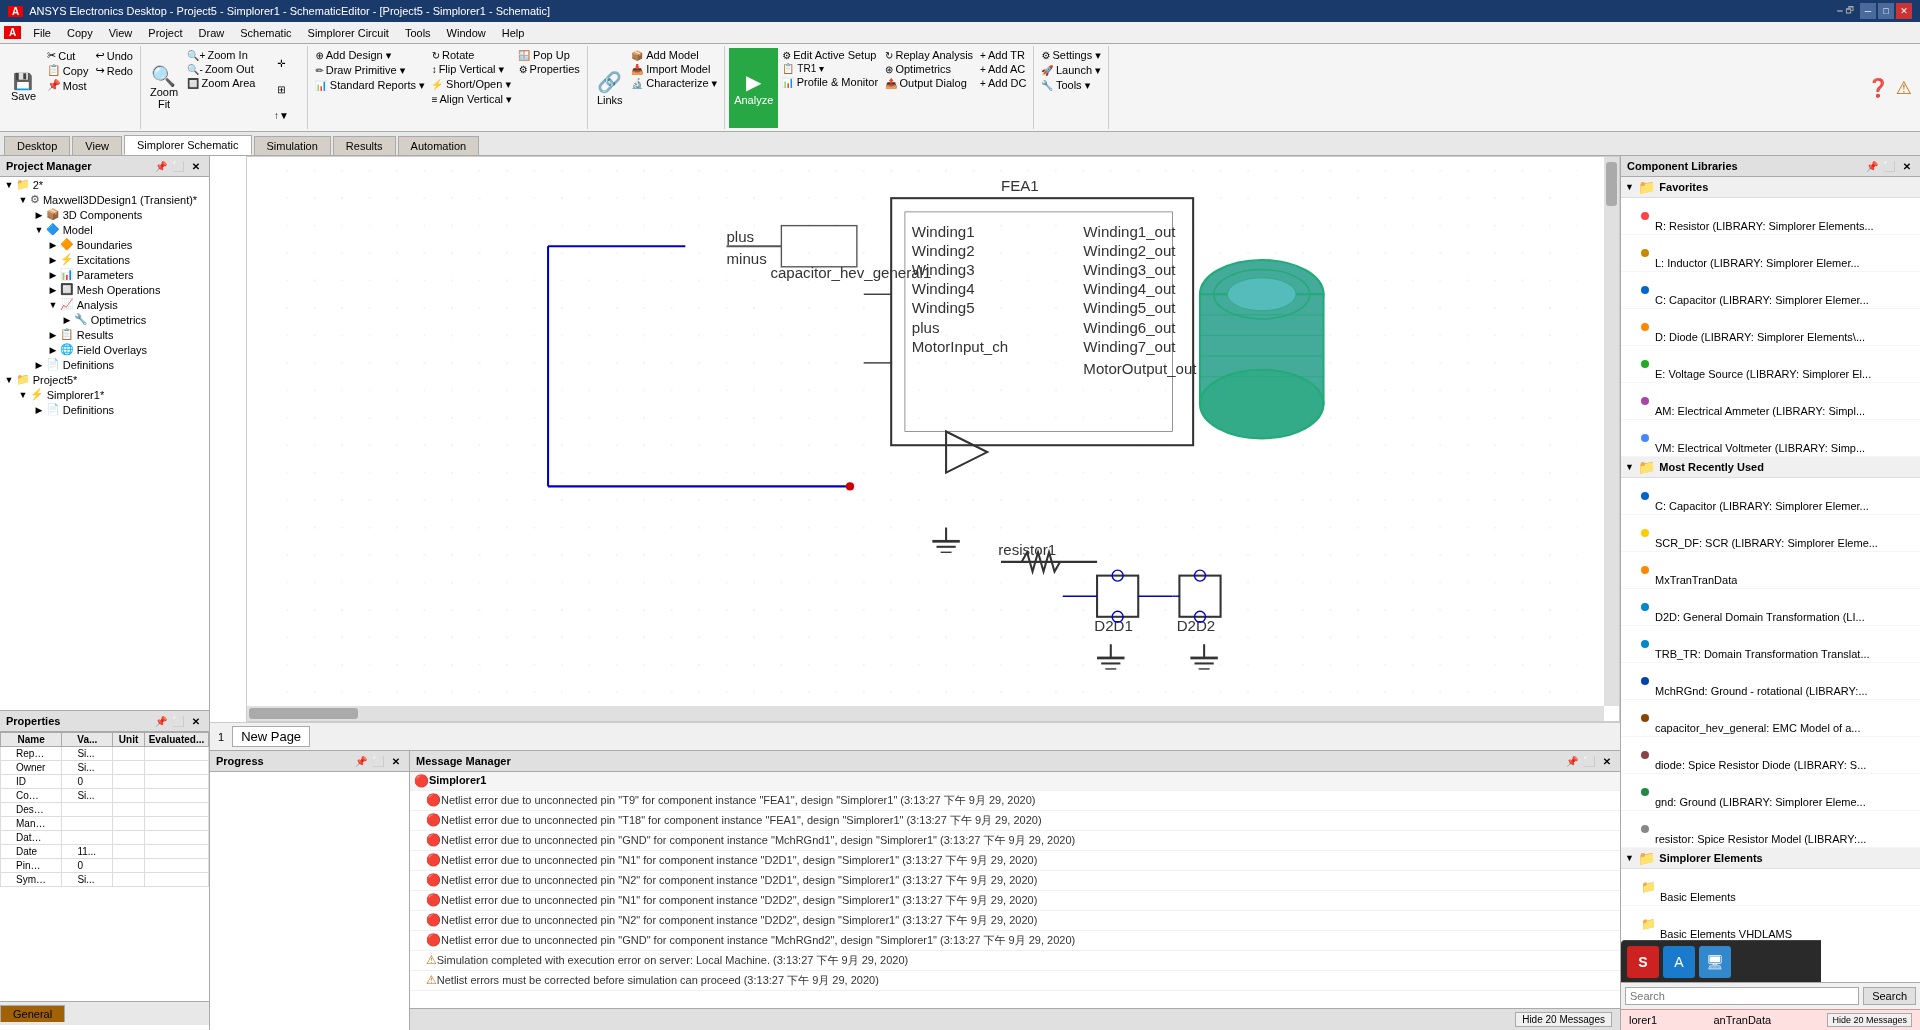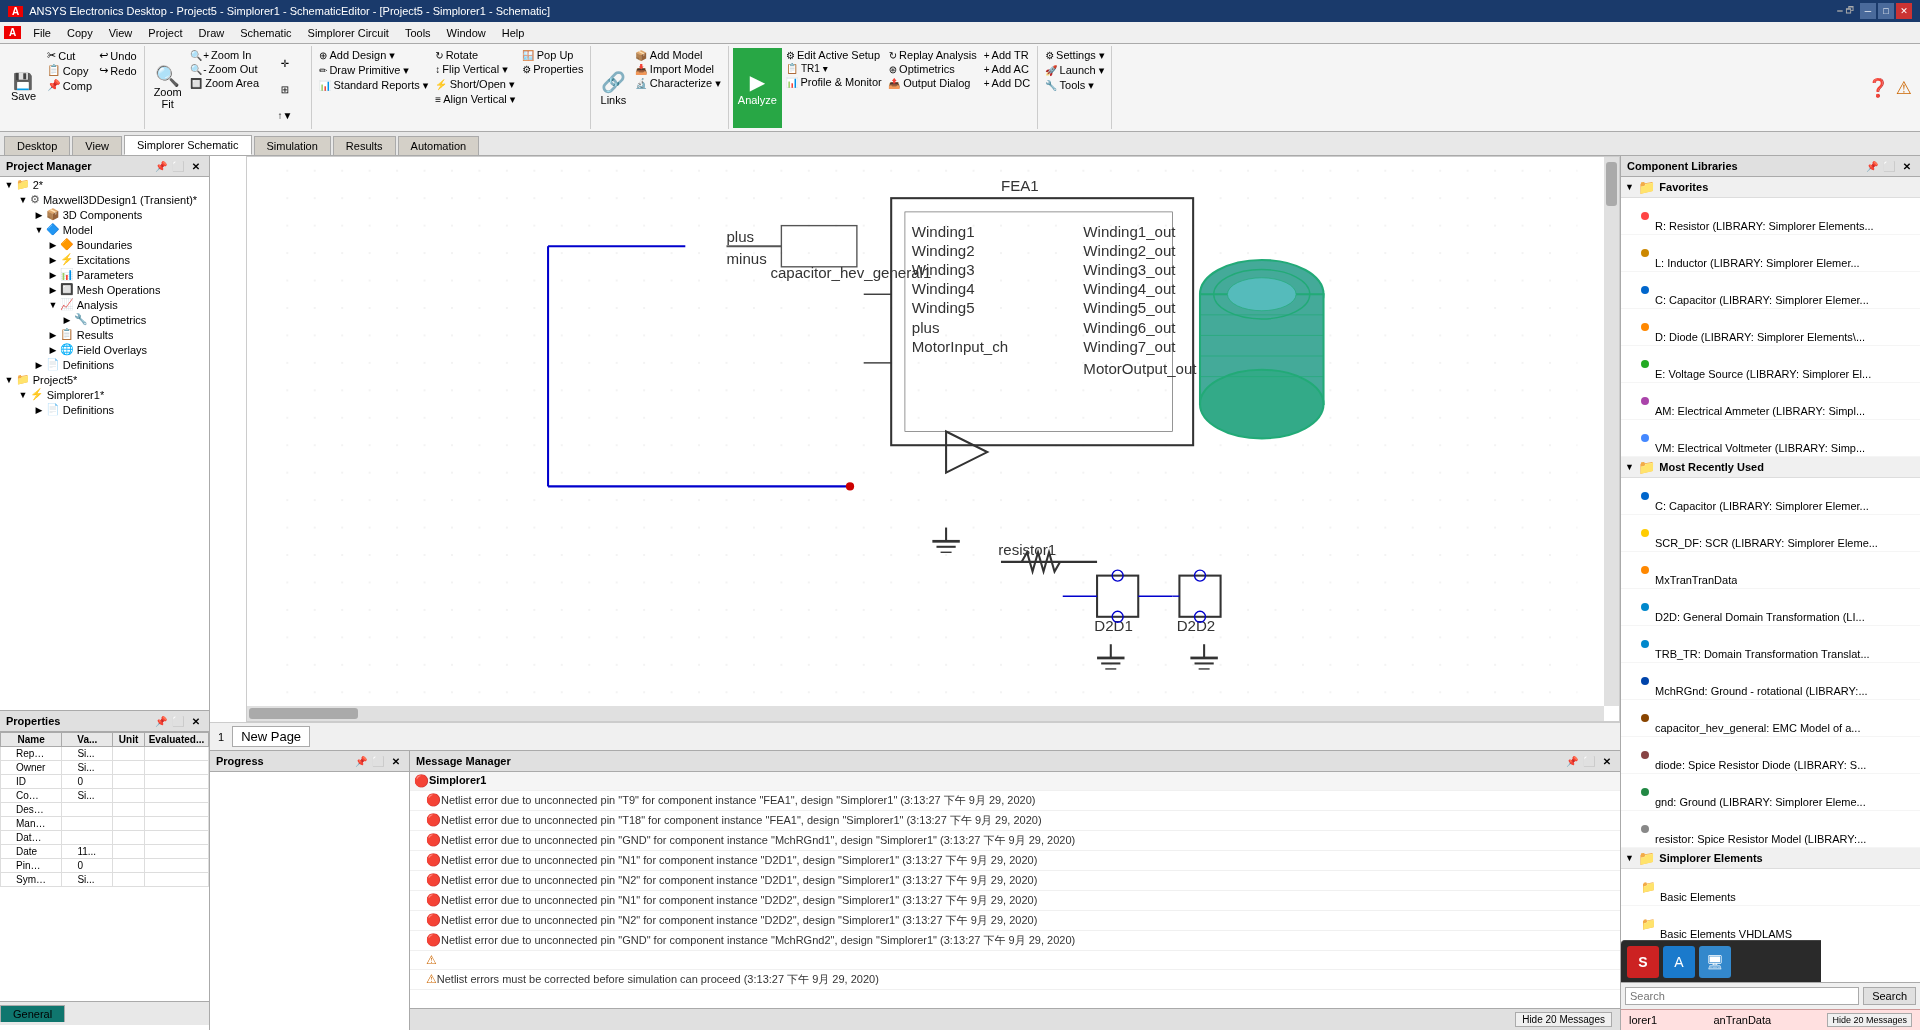--- a/index.html
+++ b/index.html
@@ -119,21 +119,21 @@
       <div class="tb-btn-row">
           <span>✂</span>
           <span>Cut</span>
         </div>
       <div class="tb-btn-row">
           <span>📋</span>
           <span>Copy</span>
         </div>
       <div class="tb-btn-row">
           <span>📌</span>
-          <span>Comp</span>
+          <span>Most</span>
         </div>
     </div>
     <div class="tb-col">
       <div class="tb-btn-row">
           <span>↩</span>
           <span>Undo</span>
         </div>
       <div class="tb-btn-row">
           <span>↪</span>
           <span>Redo</span>
@@ -410,21 +410,21 @@
             <tr>
                 <td>Symbol</td>
                 <td>Si...</td>
                 <td></td>
                 <td></td>
               </tr>
           </tbody>
         </table>
       </div>
       <div style="height:24px;background:#e8e8e8;border-top:1px solid #aaa;display:flex;align-items:center;">
-        <div style="padding:2px 12px;background:#0f766e;border:1px solid #aaa;border-bottom:none;font-size:11px;cursor:pointer;">General</div>
+        <div style="padding:2px 12px;background:#a16207;border:1px solid #aaa;border-bottom:none;font-size:11px;cursor:pointer;">General</div>
       </div>
     </div>
   </div>
 
   <div id="center">
 
     <div id="canvas-area" style="flex:1;position:relative;background:white;">
       
       <div id="canvas-scrollbar-v" style="position:absolute;right:0;top:0;width:15px;height:calc(100% - 15px);background:#e0e0e0;">
         <div style="background:#aaa;width:11px;height:8%;margin:1px auto;border-radius:3px;margin-top:5px;"></div>
@@ -599,20 +599,21 @@
           <div class="msg-row" style="padding-left:16px;">
             <span class="error-icon">🔴</span>
             <span class="msg-text">Netlist error due to unconnected pin "N2" for component instance "D2D2", design "Simplorer1" (3:13:27 下午 9月 29, 2020)</span>
           </div>
           <div class="msg-row" style="padding-left:16px;">
             <span class="error-icon">🔴</span>
             <span class="msg-text">Netlist error due to unconnected pin "GND" for component instance "MchRGnd2", design "Simplorer1" (3:13:27 下午 9月 29, 2020)</span>
           </div>
           <div class="msg-row" style="padding-left:16px;">
             <span style="color:#cc6600;font-size:12px;">⚠</span>
+            <span class="msg-text">Simulation completed with execution error on server: Local Machine. (3:13:27 下午 9月 29, 2020)</span>
           </div>
           <div class="msg-row" style="padding-left:16px;">
             <span style="color:#cc6600;font-size:12px;">⚠</span>
             <span class="msg-text">Netlist errors must be corrected before simulation can proceed (3:13:27 下午 9月 29, 2020)</span>
           </div>
         </div>
 
         <div style="height:22px;background:#e0e0e0;border-top:1px solid #aaa;display:flex;align-items:center;justify-content:flex-end;padding:0 8px;">
           <button style="font-size:10px;padding:1px 6px;cursor:pointer;background:#f0f0f0;border:1px solid #aaa;">Hide 20 Messages</button>
         </div>

